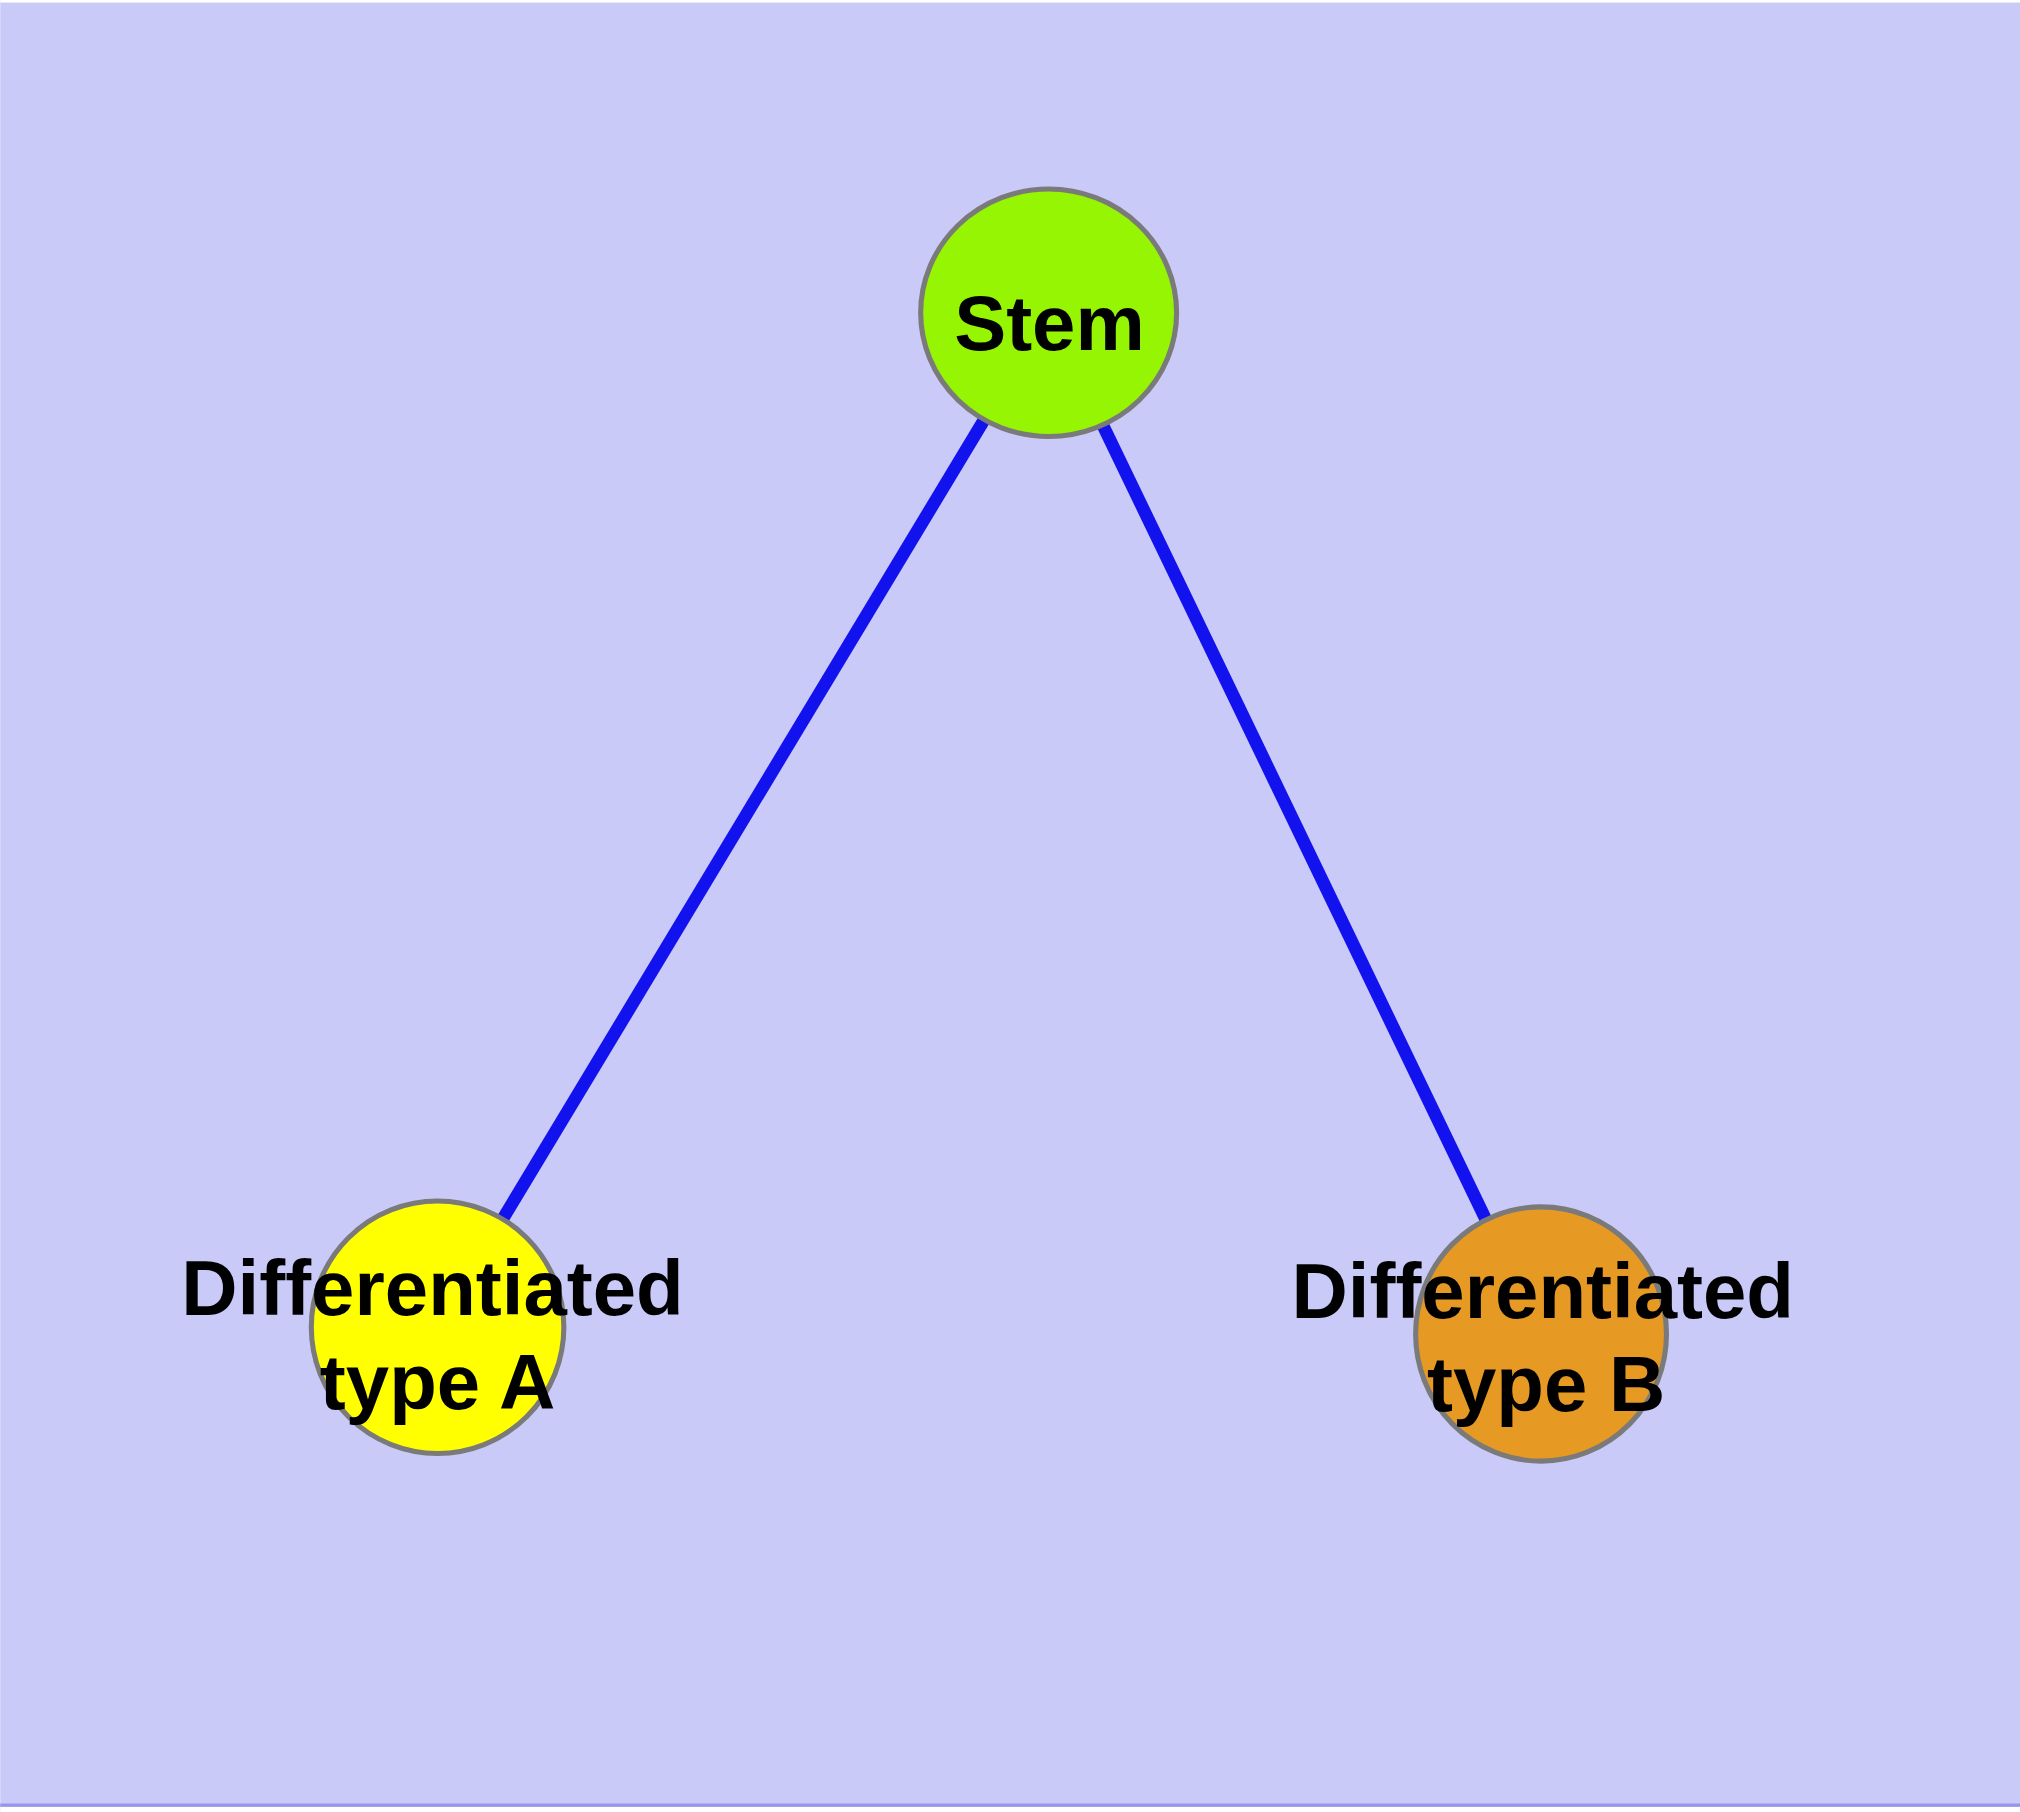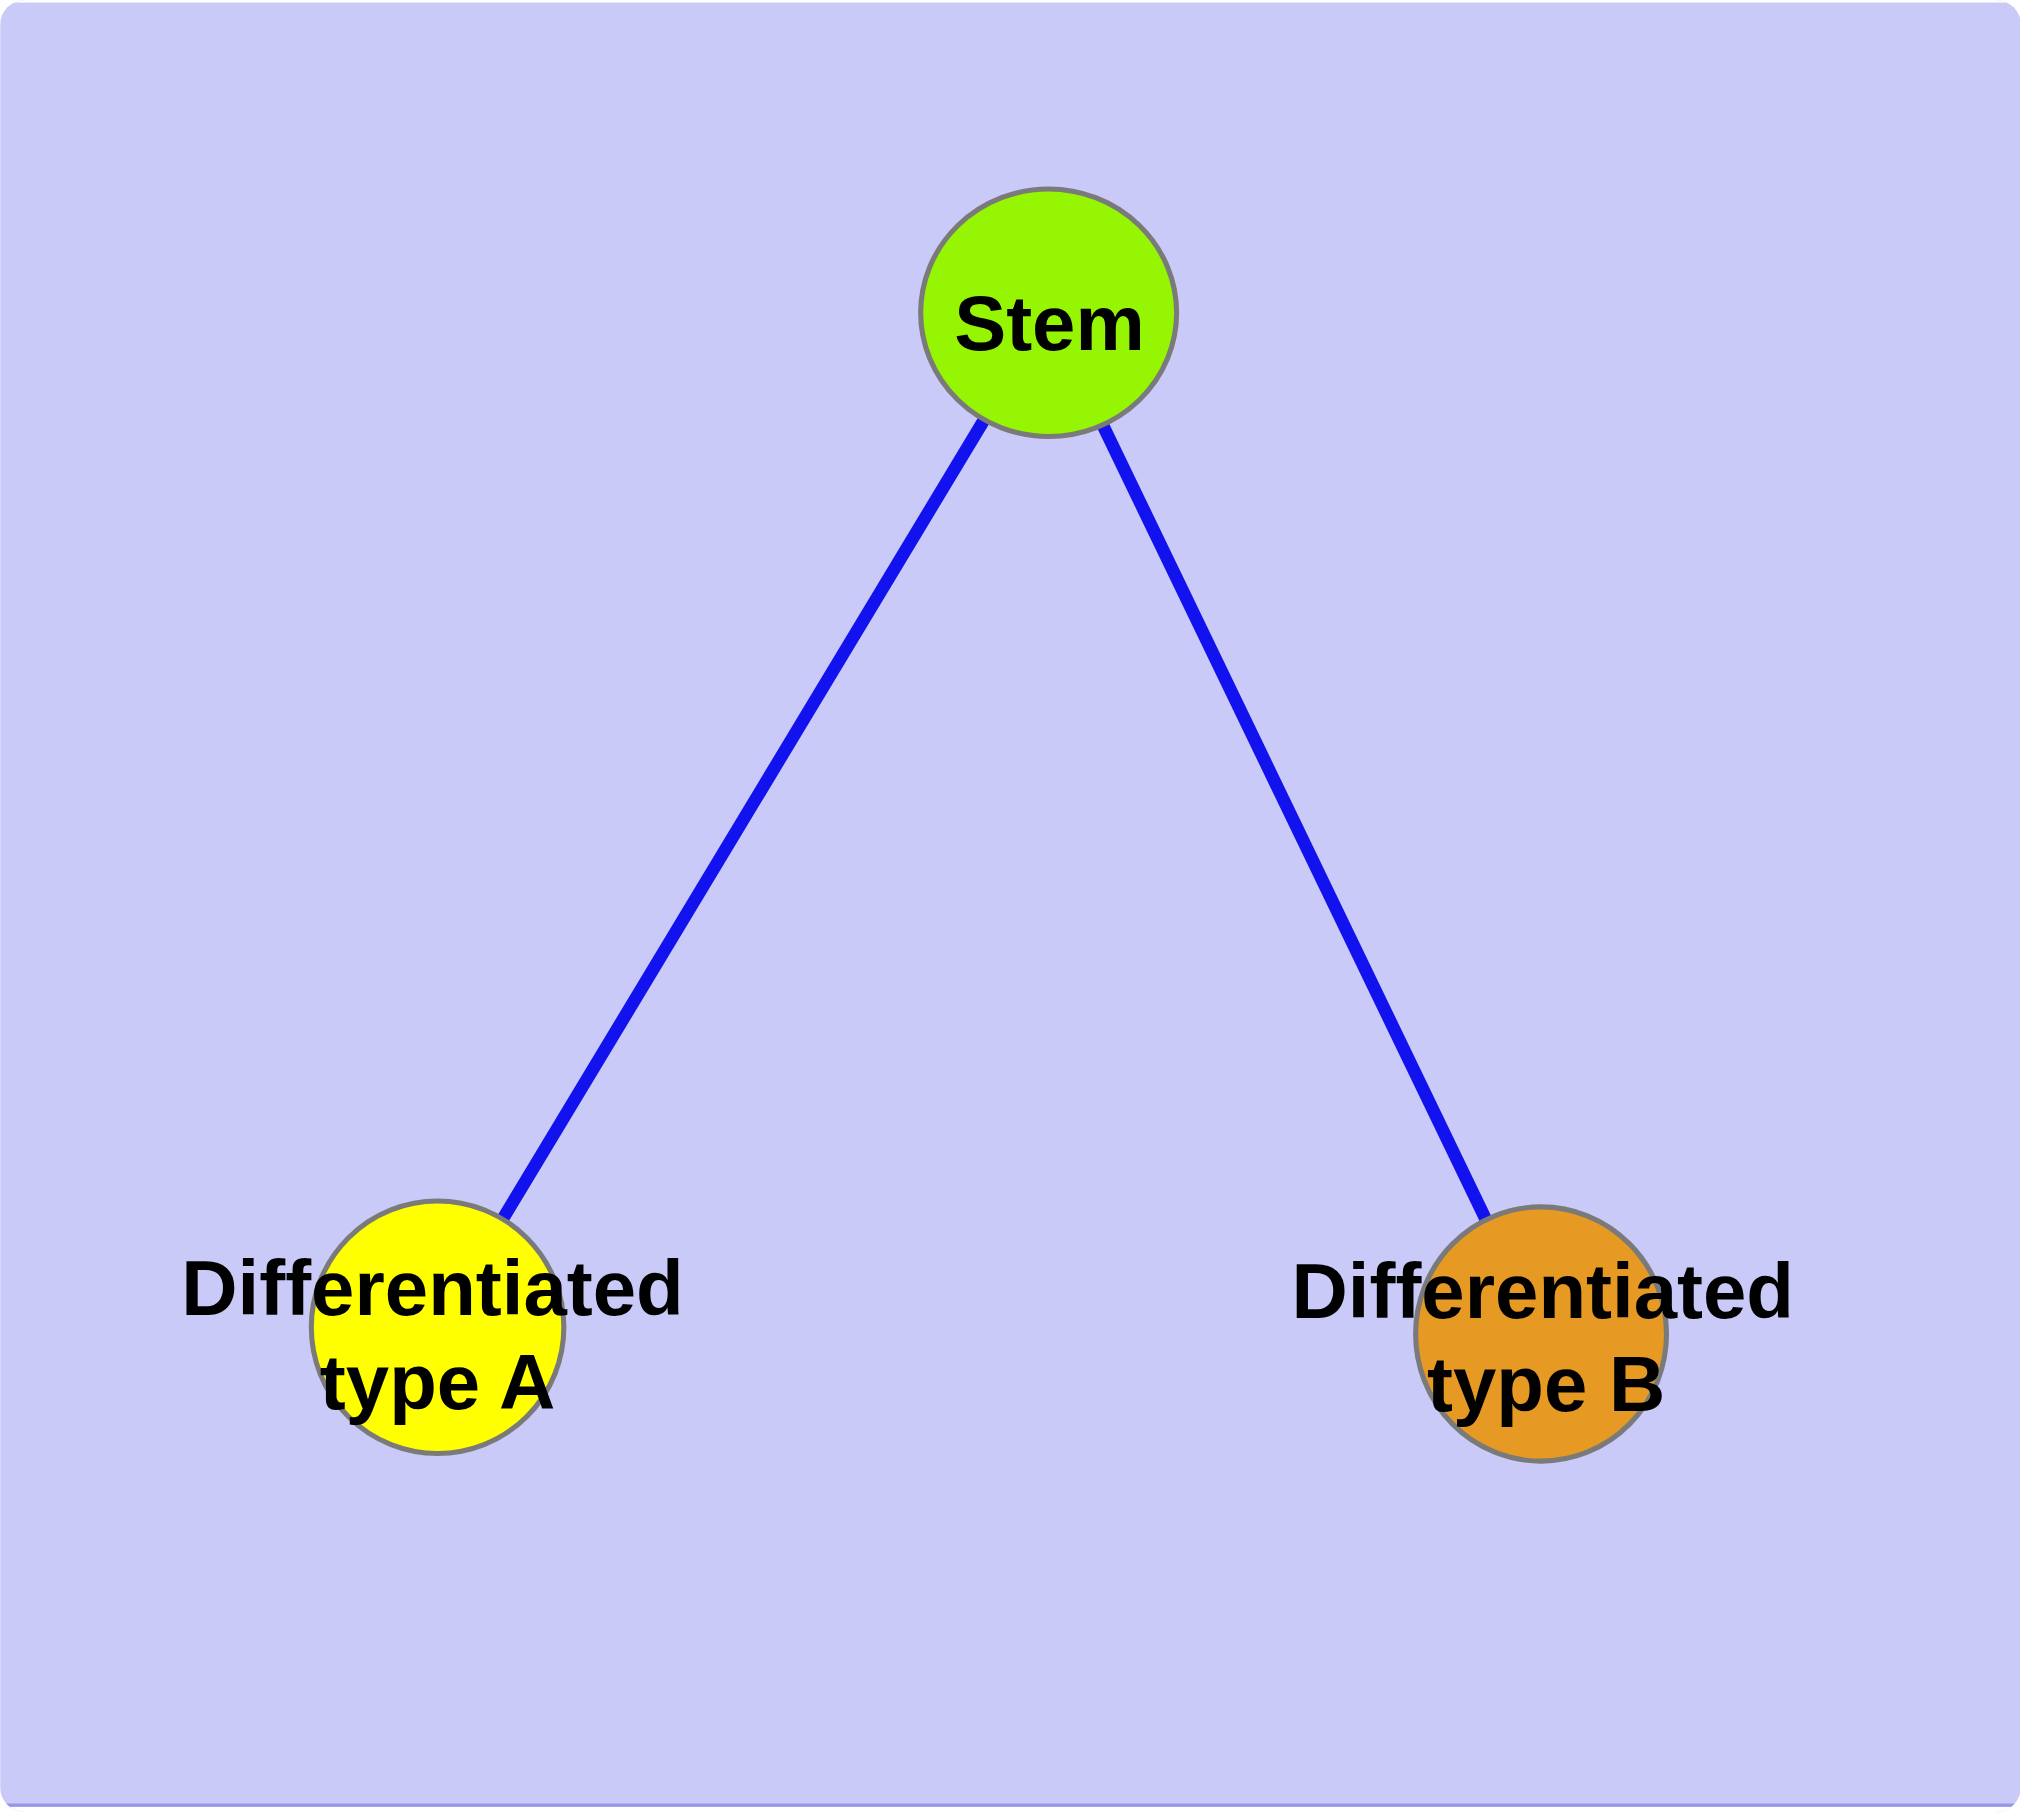--- a/index.html
+++ b/index.html
@@ -5,21 +5,20 @@
   html, body {
     margin: 0;
     padding: 0;
     background: #ffffff;
   }
   #stage {
     position: relative;
     width: 2021px;
     height: 1812px;
     overflow: hidden;
-    border-radius: 25px;
   }
   svg {
     display: block;
     width: 2021px;
     height: 1812px;
   }
   .node-label {
     font-family: "Liberation Sans", sans-serif;
     font-weight: 700;
     font-size: 92px;

